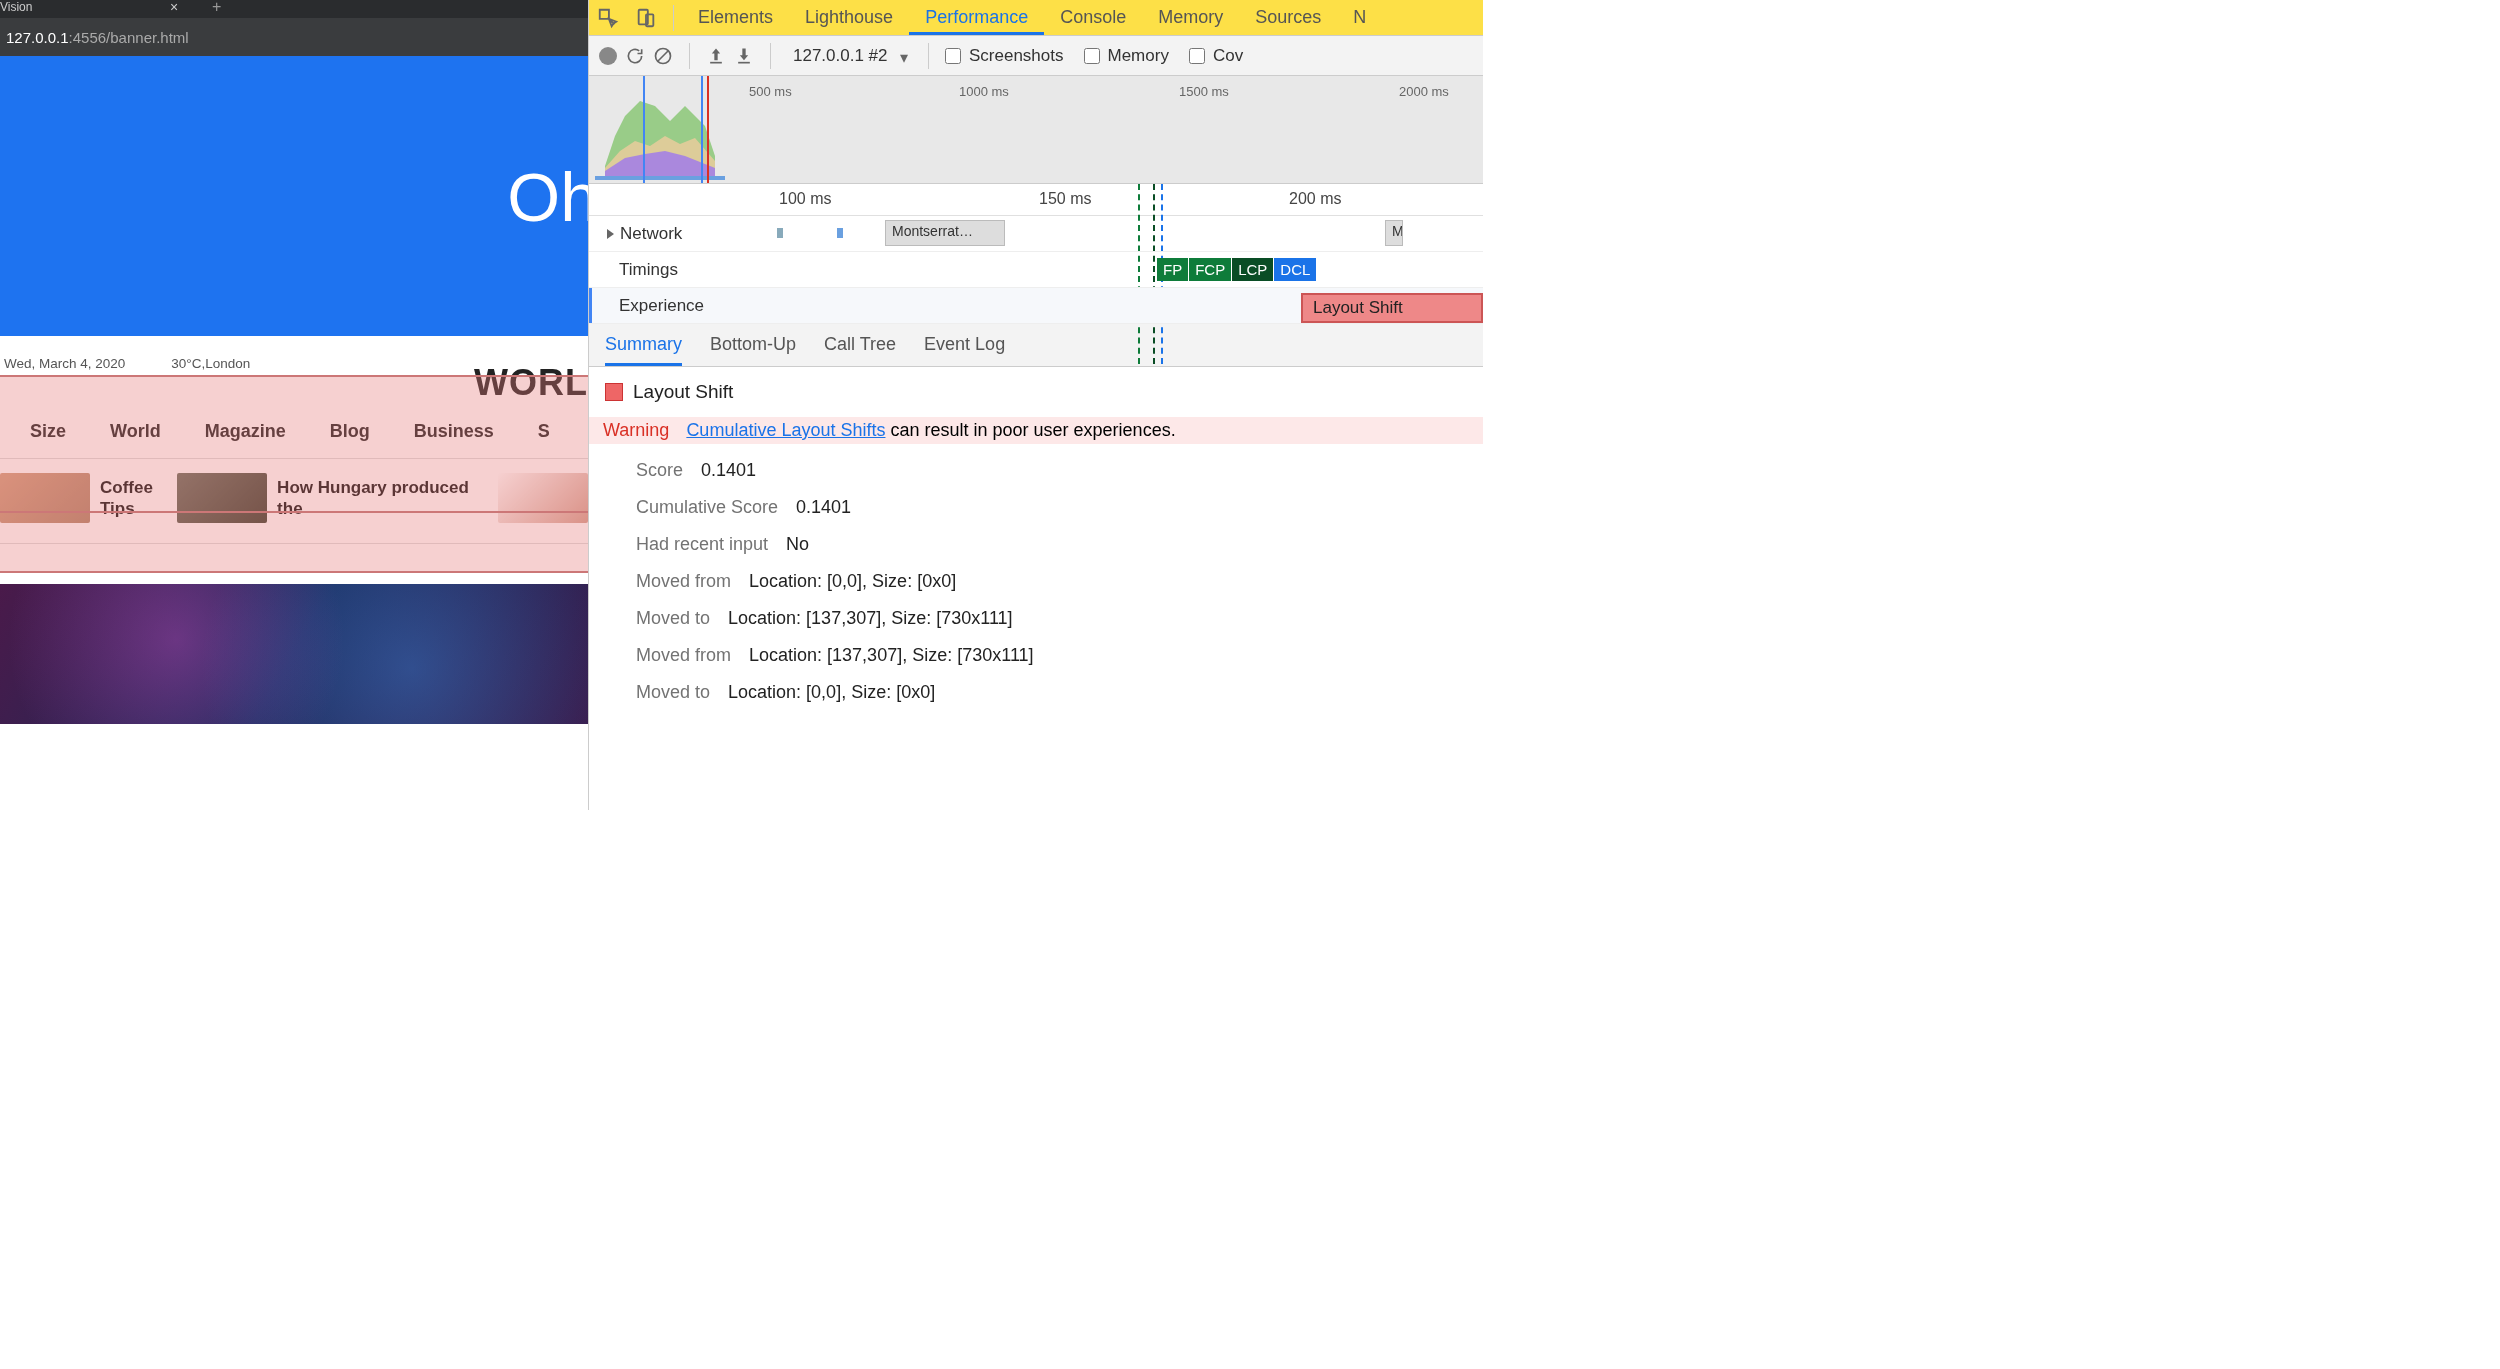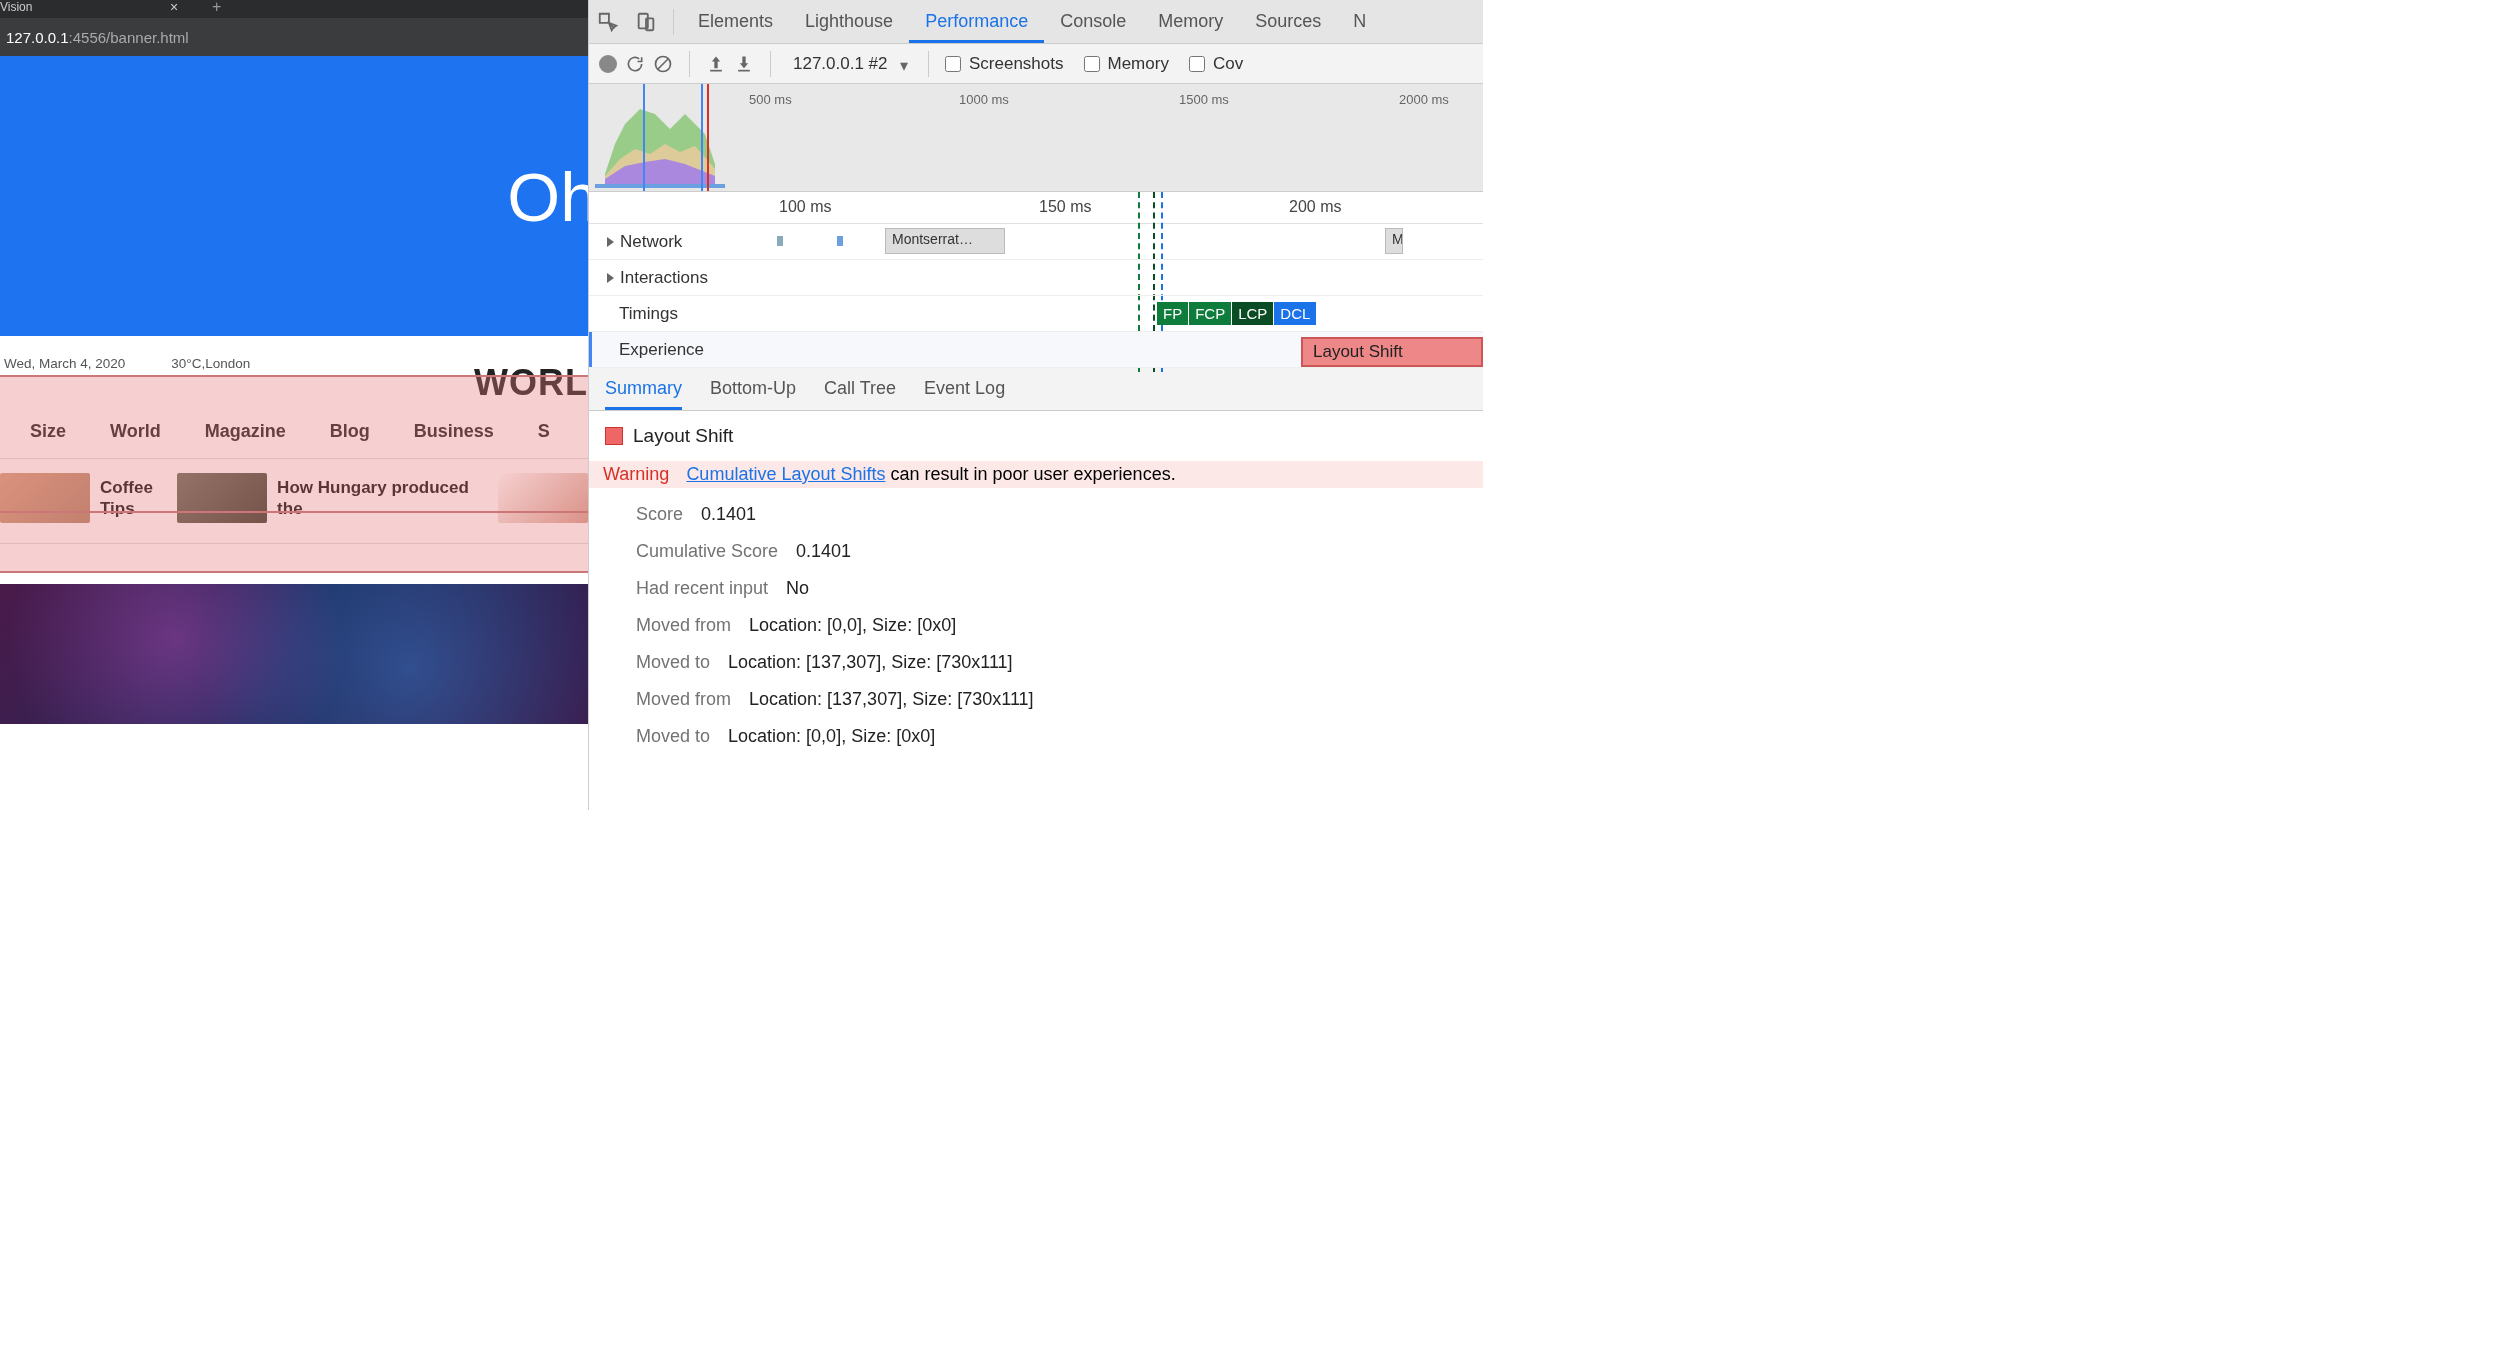--- a/index.html
+++ b/index.html
@@ -32,21 +32,21 @@
     .thumb.t2 { background: linear-gradient(135deg,#6a7060,#3a4030); }
     .thumb.t3 { background: linear-gradient(135deg,#fff,#d4a090); }
     .tick-title { font-size: 17px; font-weight: 700; color: #111; line-height: 1.25; }
     
     .hero-img { margin-top: 40px; height: 140px; background: linear-gradient(120deg,#4a1a4a,#1a2a5a,#3a1a4a); position: relative; overflow: hidden; }
     .hero-img::before { content:""; position:absolute; inset:0; background: radial-gradient(circle at 30% 40%, rgba(200,80,200,.4), transparent 40%), radial-gradient(circle at 70% 60%, rgba(60,120,200,.5), transparent 50%); }
     
     
     .devtools { flex: 1; display: flex; flex-direction: column; border-left: 1px solid #ccc; }
     
-    .dt-tabs { display: flex; align-items: center; height: 44px; border-bottom: 1px solid #ccc; background: #e5e5e5; }
+    .dt-tabs { display: flex; align-items: center; height: 36px; border-bottom: 1px solid #ccc; background: #fde047; }
     .dt-ic { width: 22px; height: 22px; margin: 0 8px; color: #666; }
     .dt-sep { width: 1px; height: 26px; background: #ccc; margin: 0 8px; }
     .dt-tab { font-size: 18px; color: #555; padding: 0 16px; height: 100%; display: flex; align-items: center; cursor: pointer; }
     .dt-tab.active { color: #1a73e8; border-bottom: 3px solid #1a73e8; padding-top: 3px; }
     
     .dt-toolbar { display: flex; align-items: center; height: 40px; border-bottom: 1px solid #ccc; background: #f3f3f3; padding: 0 10px; gap: 8px; }
     .rec-dot { width: 18px; height: 18px; border-radius: 50%; background: #888; }
     .tb-ic { width: 20px; height: 20px; color: #666; }
     .tb-select { font-size: 17px; color: #333; border: none; background: transparent; padding: 0 24px 0 6px; appearance: none; }
     .tb-select-wrap { position: relative; }
@@ -230,27 +230,20 @@
           <span>Network</span>
         </div>
       <div class="track-content">
         <div class="net-mark" style="left:0;background:#8ab"></div>
         <div class="net-mark" style="left:60px;background:#6aa0e0"></div>
         <div class="net-block" style="left:108px;width:120px">Montserrat…</div>
         <div class="net-block" style="left:608px;width:18px">M</div>
       </div>
     </div>
     <div class="track-row">
-      <div class="track-label">
-          <span class="disclosure"></span>
-          <span>Interactions</span>
-        </div>
-      <div class="track-content"></div>
-    </div>
-    <div class="track-row">
       <div class="track-label" style="padding-left:30px">
           <span>Timings</span>
         </div>
       <div class="track-content">
         <div class="timings-container">
           <span class="timing-badge fp">FP</span>
           <span class="timing-badge fcp">FCP</span>
           <span class="timing-badge lcp">LCP</span>
           <span class="timing-badge dcl">DCL</span>
         </div>

